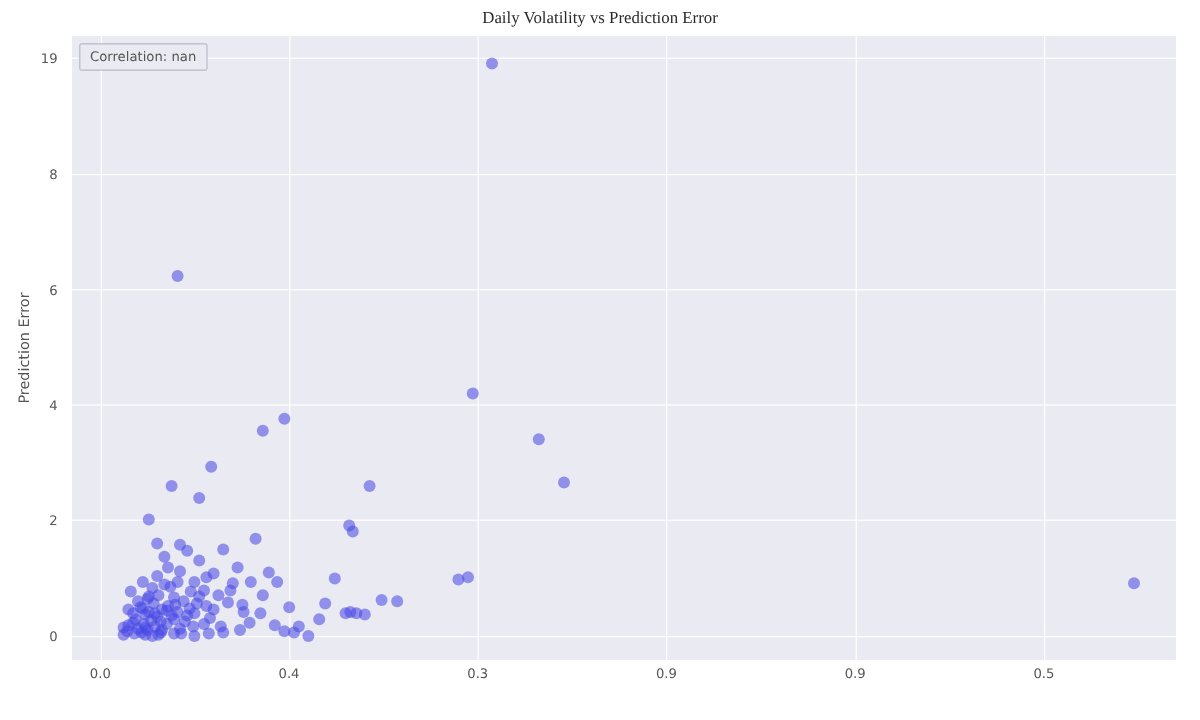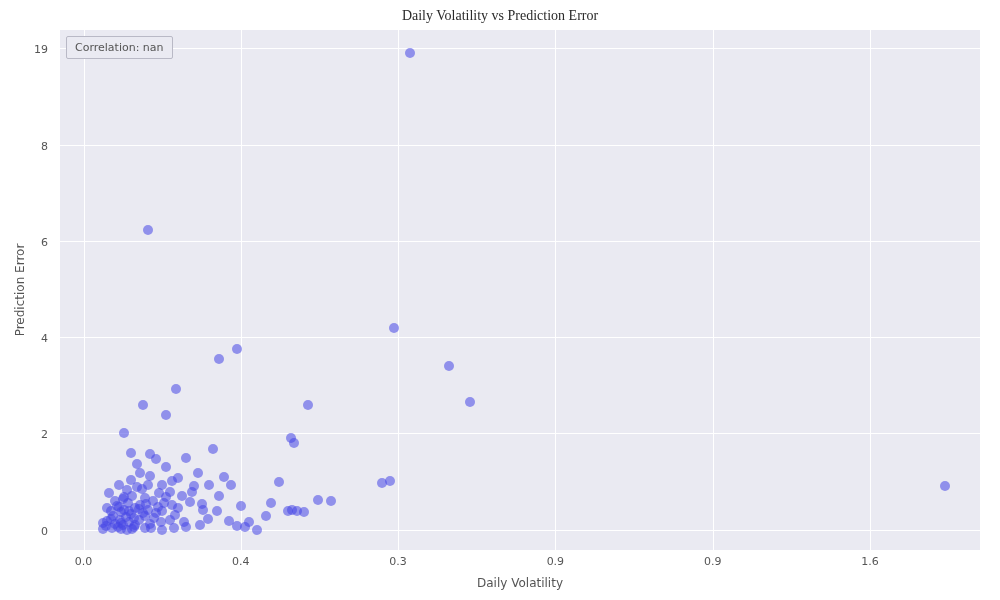--- a/index.html
+++ b/index.html
@@ -233,30 +233,29 @@
       <div class="dot" style="width: 10px; height: 10px; left: 73.9145px; bottom: 31.7778px; background: rgb(69, 69, 230); opacity: 0.55;"></div>
       <div class="dot" style="width: 10px; height: 10px; left: 81.7778px; bottom: 60.6667px; background: rgb(69, 69, 230); opacity: 0.55;"></div>
       <div class="dot" style="width: 10px; height: 10px; left: 86.4957px; bottom: 46.2222px; background: rgb(69, 69, 230); opacity: 0.55;"></div>
       <div class="dot" style="width: 10px; height: 10px; left: 100.65px; bottom: 27.9259px; background: rgb(69, 69, 230); opacity: 0.55;"></div>
       <div class="dot" style="width: 10px; height: 10px; left: 106.154px; bottom: 52.963px; background: rgb(69, 69, 230); opacity: 0.55;"></div>
       <div class="dot" style="width: 10px; height: 10px; left: 121.88px; bottom: 53.9259px; background: rgb(69, 69, 230); opacity: 0.55;"></div>
       <div class="dot" style="width: 10px; height: 10px; left: 125.812px; bottom: 23.1111px; background: rgb(69, 69, 230); opacity: 0.55;"></div>
       <div class="dot" style="width: 10px; height: 10px; left: 111.658px; bottom: 45.2593px; background: rgb(69, 69, 230); opacity: 0.55;"></div>
     </div>
   <div class="annotation">Correlation: nan</div>
-  <div class="axis-label-x">Daily Volatility</div>
   <div class="axis-label-y">
     <span>Prediction Error</span>
   </div>
 </div>
 
 <div class="tick-x" style="left: 83.5897px;">0.0</div>
 <div class="tick-x" style="left: 240.855px;">0.4</div>
 <div class="tick-x" style="left: 398.12px;">0.3</div>
 <div class="tick-x" style="left: 555.385px;">0.9</div>
 <div class="tick-x" style="left: 712.65px;">0.9</div>
-<div class="tick-x" style="left: 869.915px;">1.6</div>
+<div class="tick-x" style="left: 869.915px;">0.5</div>
 <div class="tick-y" style="bottom: 69.2593px;">0</div>
 <div class="tick-y" style="bottom: 165.556px;">2</div>
 <div class="tick-y" style="bottom: 261.852px;">4</div>
 <div class="tick-y" style="bottom: 358.148px;">6</div>
 <div class="tick-y" style="bottom: 454.444px;">8</div>
 <div class="tick-y" style="bottom: 550.741px;">19</div>
 
 </body></html>

